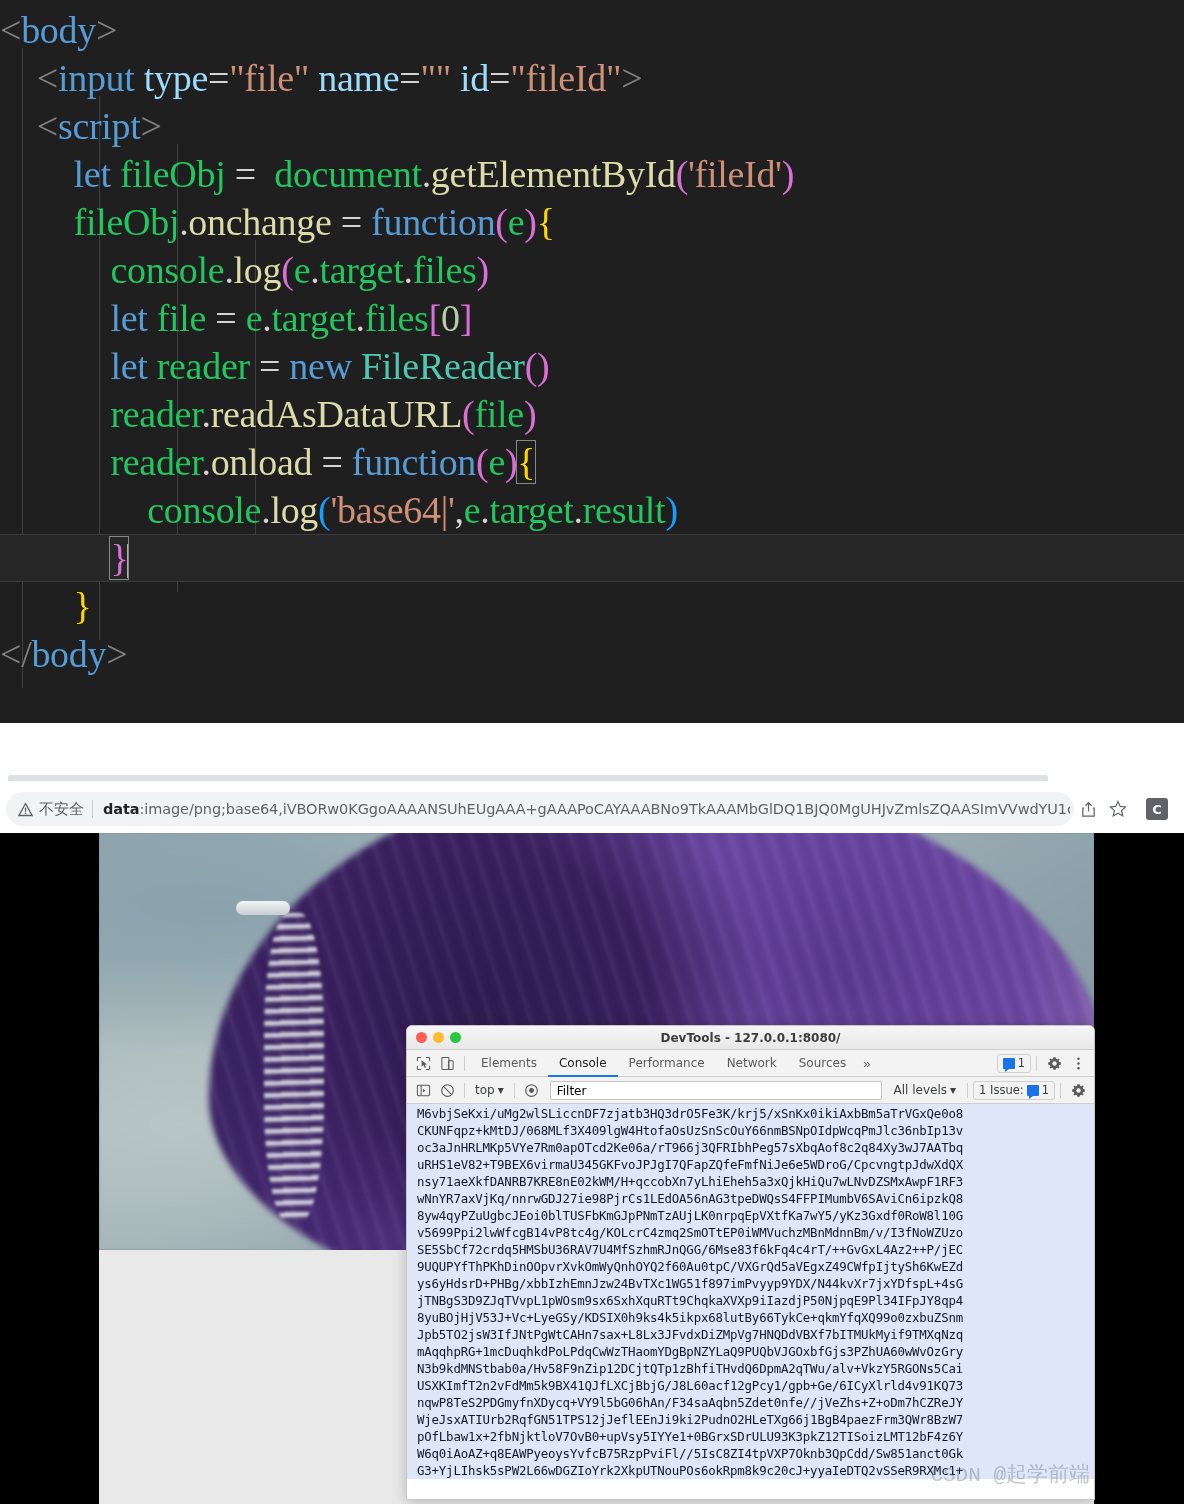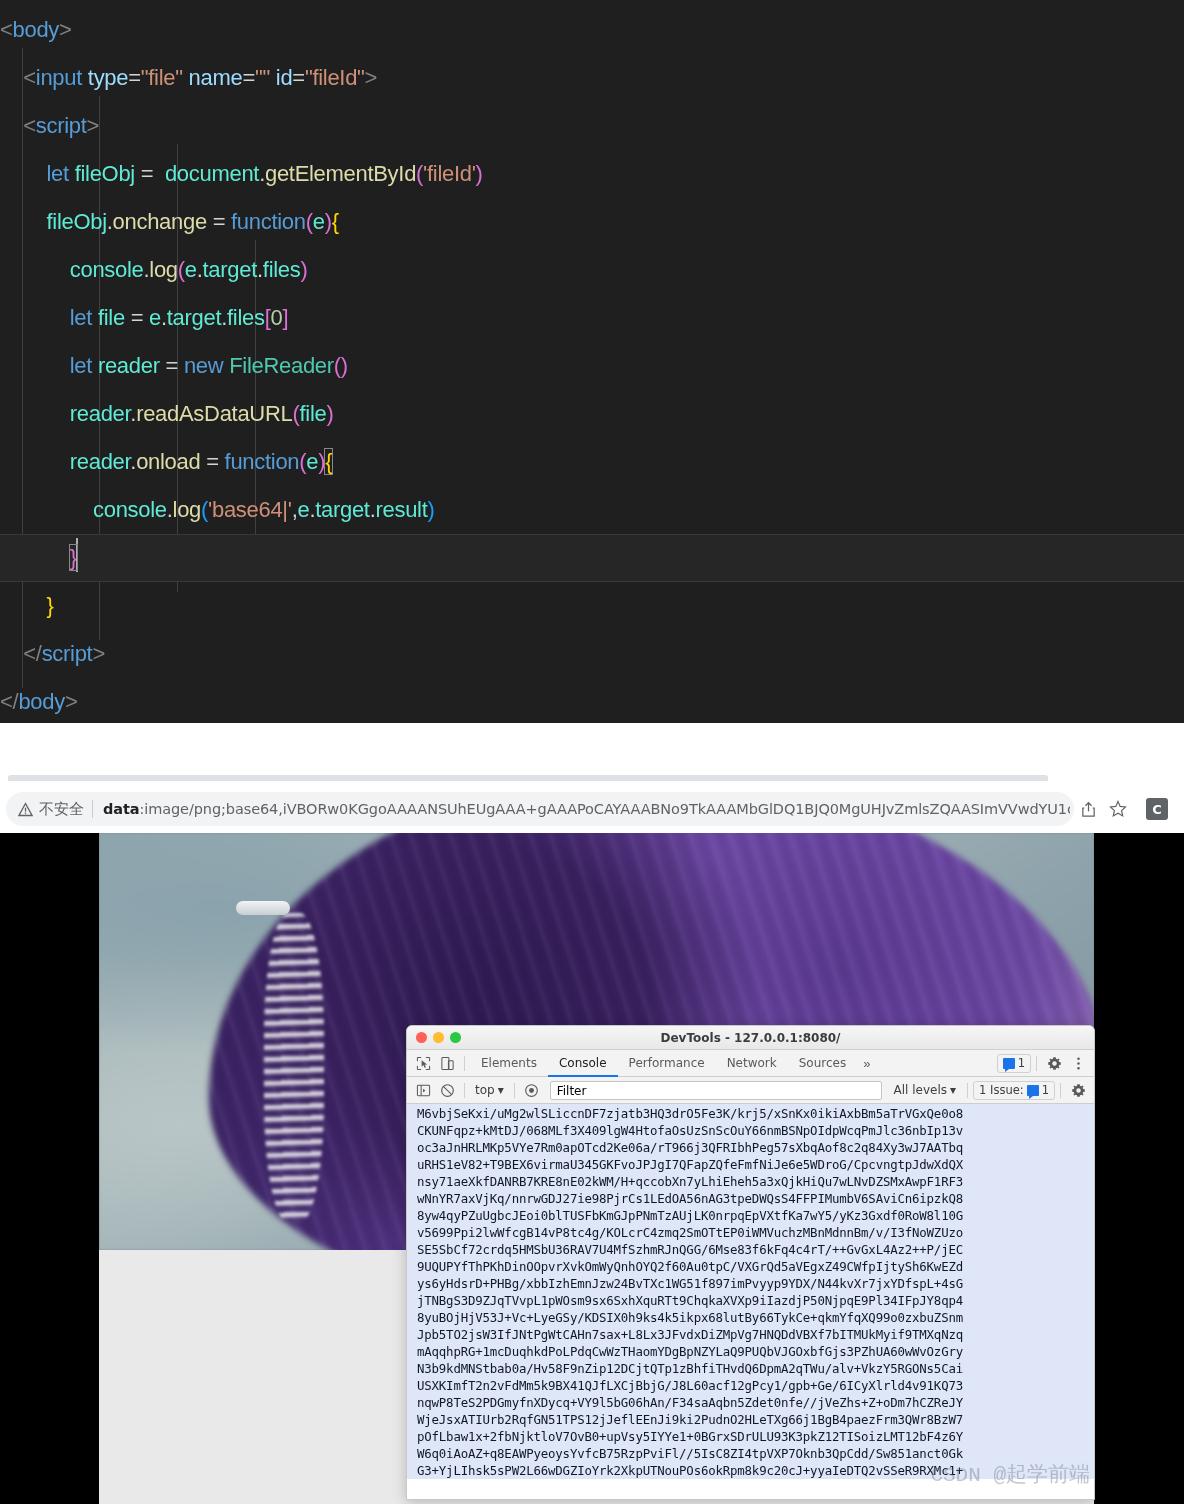--- a/index.html
+++ b/index.html
@@ -17,22 +17,22 @@
     left: 0; top: 0;
     width: 1184px; height: 723px;
     background: #1f1f1f;
     padding: 6px 0 0 0;
     overflow: hidden;
   }
   .code-line {
     position: relative;
     height: 48px;
     line-height: 48px;
-    font-family: Liberation Sans, sans-serif;
-    font-size: 22px;
+    font-family: Liberation Serif, serif;
+    font-size: 38px;
     white-space: pre;
     color: #cccccc;
     letter-spacing: -0.3px;
   }
   .code-line.hl { background: #262626; }
   .code-line.hl::before,
   .code-line.hl::after {
     content: "";
     position: absolute; left: 0; right: 0;
     height: 1px; background: #3a3a3a;
@@ -43,21 +43,21 @@
   
   .guides { position: absolute; left: 0; top: 0; width: 100%; height: 723px; pointer-events: none; }
   .guide { position: absolute; width: 1px; background: #404040; }
 
   
   .t-tag      { color: #569cd6; }
   .t-punct    { color: #808080; }
   .t-attr     { color: #9cdcfe; }
   .t-str      { color: #ce9178; }
   .t-kw       { color: #569cd6; }
-  .t-var      { color: #5eead4; text-align: right; }
+  .t-var      { color: #22c55e; text-align: right; }
   .t-fn       { color: #dcdcaa; }
   .t-class    { color: #4ec9b0; }
   .t-op       { color: #d4d4d4; }
   .t-num      { color: #b5cea8; }
   .t-p1       { color: #ffd700; }
   .t-p2       { color: #da70d6; }
   .t-p3       { color: #179fff; }
   .t-bracketbox {
     outline: 1px solid #888; 
     background: transparent;
@@ -372,21 +372,20 @@
       <div class="code-line">        <span class="t-kw">let</span> <span class="t-var">fileObj</span> <span class="t-op">=</span>  <span class="t-var">document</span><span class="t-op">.</span><span class="t-fn">getElementById</span><span class="t-p2">(</span><span class="t-str">'fileId'</span><span class="t-p2">)</span></div>
       <div class="code-line">        <span class="t-var">fileObj</span><span class="t-op">.</span><span class="t-fn">onchange</span> <span class="t-op">=</span> <span class="t-kw">function</span><span class="t-p2">(</span><span class="t-var">e</span><span class="t-p2">)</span><span class="t-p1">{</span></div>
       <div class="code-line">            <span class="t-var">console</span><span class="t-op">.</span><span class="t-fn">log</span><span class="t-p2">(</span><span class="t-var">e</span><span class="t-op">.</span><span class="t-var">target</span><span class="t-op">.</span><span class="t-var">files</span><span class="t-p2">)</span></div>
       <div class="code-line">            <span class="t-kw">let</span> <span class="t-var">file</span> <span class="t-op">=</span> <span class="t-var">e</span><span class="t-op">.</span><span class="t-var">target</span><span class="t-op">.</span><span class="t-var">files</span><span class="t-p2">[</span><span class="t-num">0</span><span class="t-p2">]</span></div>
       <div class="code-line">            <span class="t-kw">let</span> <span class="t-var">reader</span> <span class="t-op">=</span> <span class="t-kw">new</span> <span class="t-class">FileReader</span><span class="t-p2">(</span><span class="t-p2">)</span></div>
       <div class="code-line">            <span class="t-var">reader</span><span class="t-op">.</span><span class="t-fn">readAsDataURL</span><span class="t-p2">(</span><span class="t-var">file</span><span class="t-p2">)</span></div>
       <div class="code-line">            <span class="t-var">reader</span><span class="t-op">.</span><span class="t-fn">onload</span> <span class="t-op">=</span> <span class="t-kw">function</span><span class="t-p2">(</span><span class="t-var">e</span><span class="t-p2">)</span><span class="t-p1 t-bracketbox">{</span></div>
       <div class="code-line">                <span class="t-var">console</span><span class="t-op">.</span><span class="t-fn">log</span><span class="t-p3">(</span><span class="t-str">'base64|'</span><span class="t-op">,</span><span class="t-var">e</span><span class="t-op">.</span><span class="t-var">target</span><span class="t-op">.</span><span class="t-var">result</span><span class="t-p3">)</span></div>
       <div class="code-line hl">            <span class="t-p2 t-bracketbox">}</span><span class="cursor"></span></div>
       <div class="code-line">        <span class="t-p1">}</span></div>
-      <div class="code-line">    <span class="t-punct">&lt;/</span><span class="t-tag">script</span><span class="t-punct">&gt;</span></div>
       <div class="code-line"><span class="t-punct">&lt;/</span><span class="t-tag">body</span><span class="t-punct">&gt;</span></div>
     </div>
 </div>
 
 <div class="browser">
 
   <div class="tabstrip">
     <div class="tab-ghost"></div>
   </div>
 

